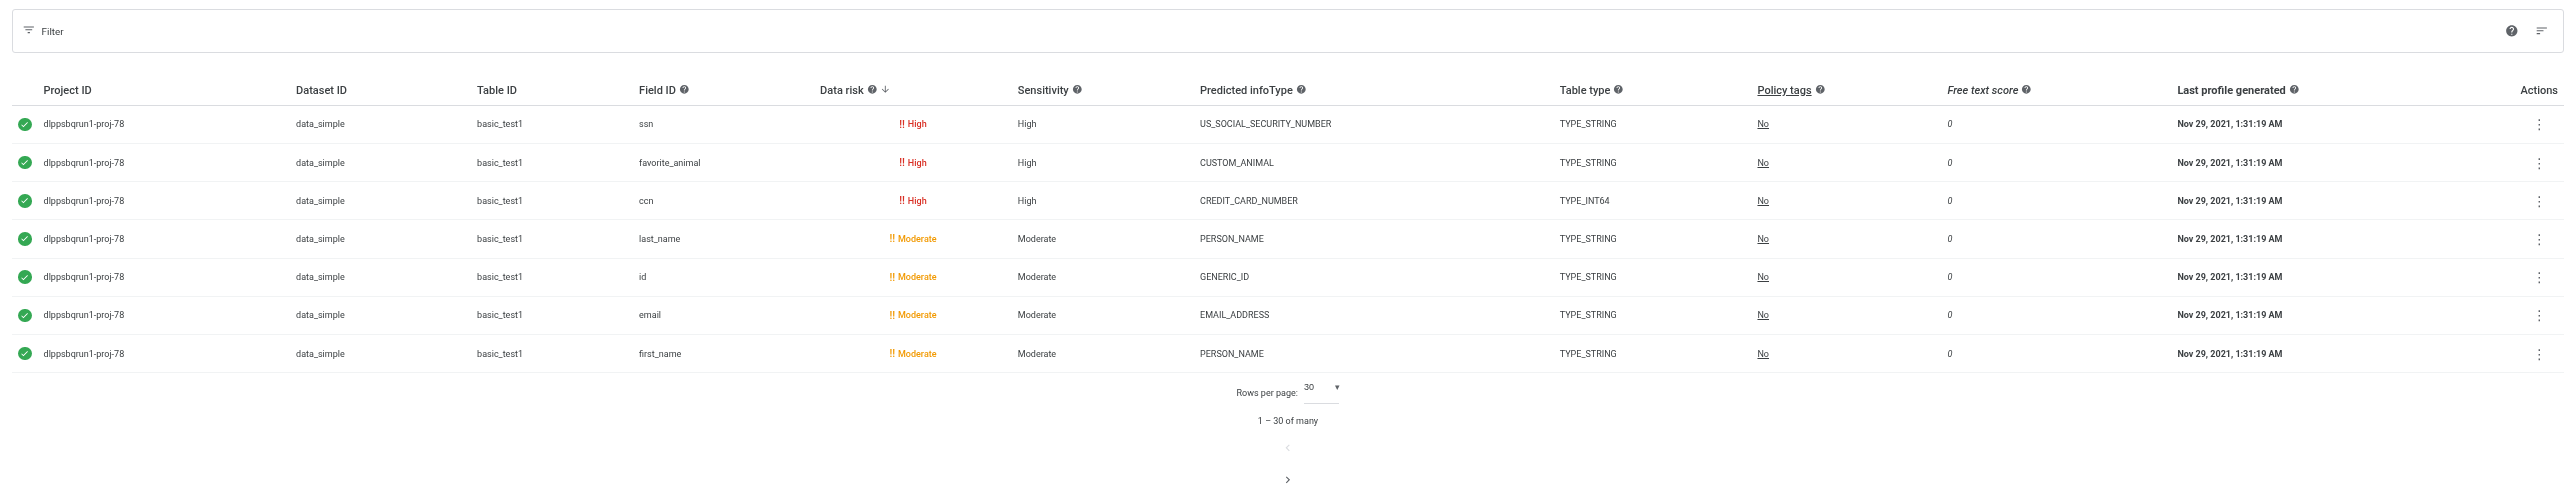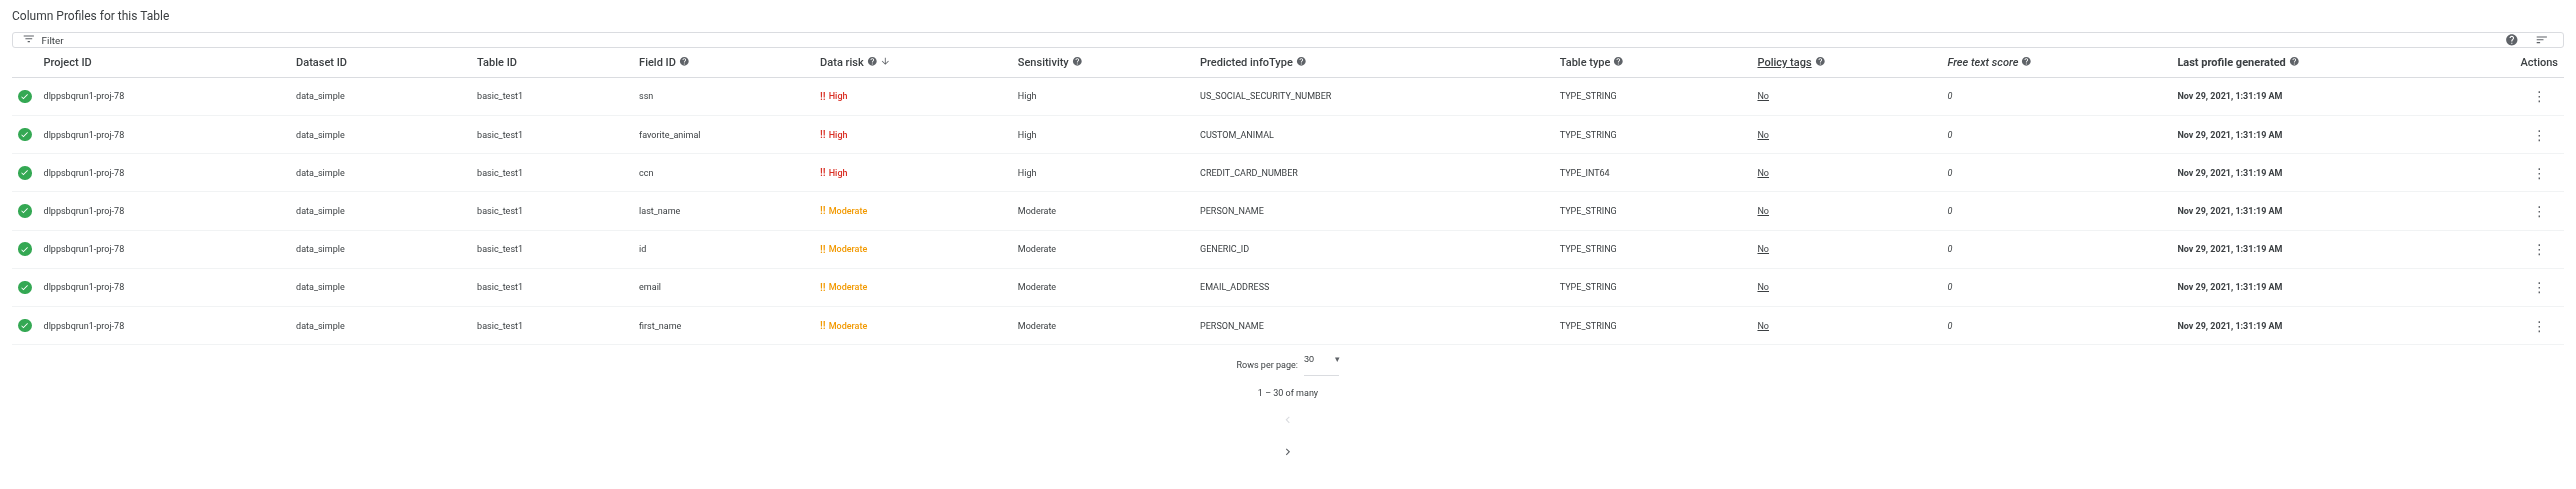--- a/index.html
+++ b/index.html
@@ -18,22 +18,22 @@
       font-weight: 400;
       color: #3c4043;
       margin-bottom: 9px;
     }
     .filter-bar {
       display: flex;
       align-items: center;
       border: 0.8px solid #dadce0;
       border-radius: 3px;
       padding: 4.5px 9px;
-      margin-bottom: 0;
-      height: 16px;
+      margin-bottom: 23px;
+      height: 44px;
     }
     .filter-icon {
       color: #5f6368;
       margin-right: 6px;
       font-size: 12px;
     }
     .filter-input {
       border: none;
       outline: none;
       color: #80868b;
@@ -180,35 +180,34 @@
       align-items: center;
       justify-content: center;
     }
     .nav-btn:disabled { color: #dadce0; cursor: not-allowed; }
 
     .col-status { width: 24px; }
     .col-project { min-width: 106px; }
     .col-dataset { min-width: 76px; }
     .col-table { min-width: 68px; }
     .col-field { min-width: 76px; }
-    .col-risk { min-width: 83px; }
+    .col-risk { min-width: 83px; text-align: center; }
     .col-sensitivity { min-width: 76px; }
     .col-predicted { min-width: 151px; }
     .col-datatype { min-width: 83px; }
     .col-policy { min-width: 76px; text-decoration: underline; }
     .col-freetext { min-width: 91px; font-style: italic; }
     .col-lastprofile { min-width: 144px; font-weight: bold; }
     .col-actions { width: 45px; text-align: center; }
   </style>
 </head>
 <body>
 
 <div class="page-container">
 
-  <h1 class="page-title">Column Profiles for this Table</h1>
 
   <div class="filter-bar">
     <span class="filter-icon">
       <svg width="13.6" height="13.6" viewBox="0 0 24 24" fill="currentColor">
         <path d="M10 18h4v-2h-4v2zM3 6v2h18V6H3zm3 7h12v-2H6v2z"></path>
       </svg>
     </span>
     <span style="font-size:9.8px;color:#3c4043;margin-right:6px;">Filter</span>
     <div class="filter-actions">
       <button class="icon-btn" title="Help">

